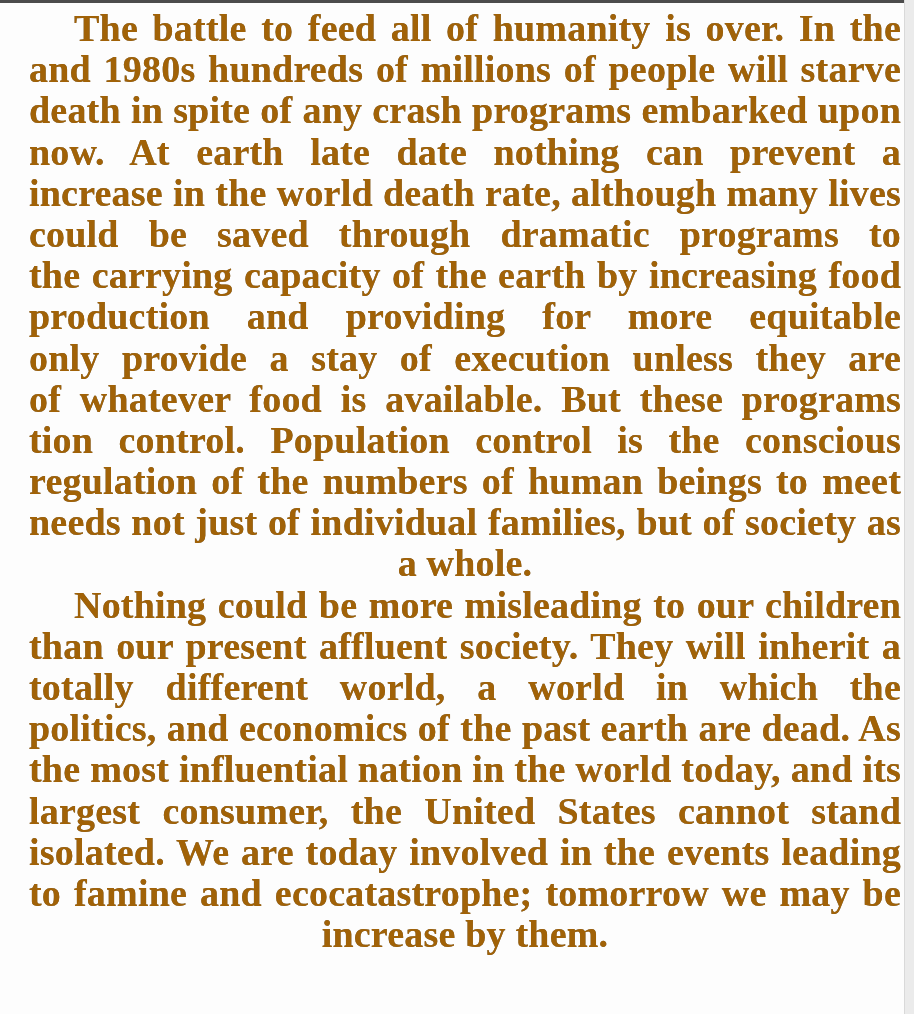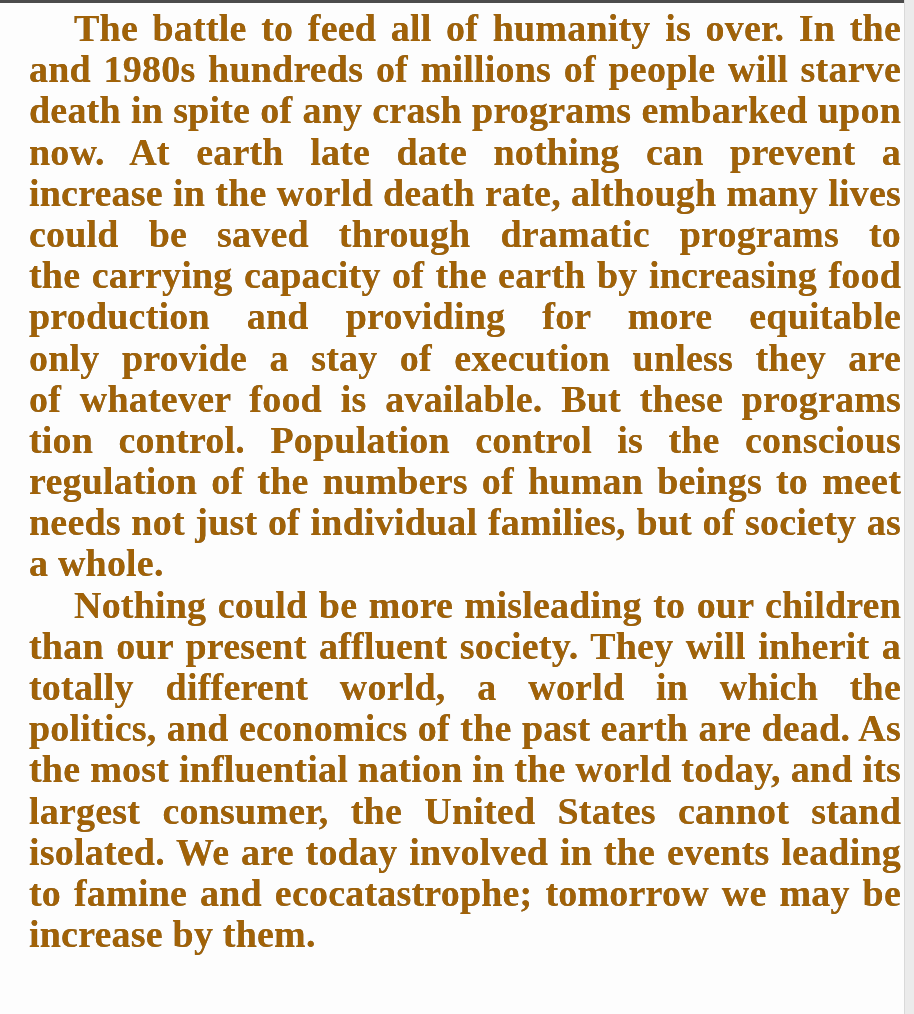--- a/index.html
+++ b/index.html
@@ -52,21 +52,21 @@
   }
   
   .line::after {
     content: "";
     display: inline-block;
     width: 100%;
     height: 0;
   }
   .line.indent { text-indent: 45px; }
   .line.last {
-    text-align: left;
+    text-align: center;
   }
   .line.last::after { content: none; }
 </style>
 </head>
 <body>
 
 <div class="page">
   <div class="scan-top-edge"></div>
   <div class="scan-right-strip"></div>
   <div class="text-block" id="text-block">

